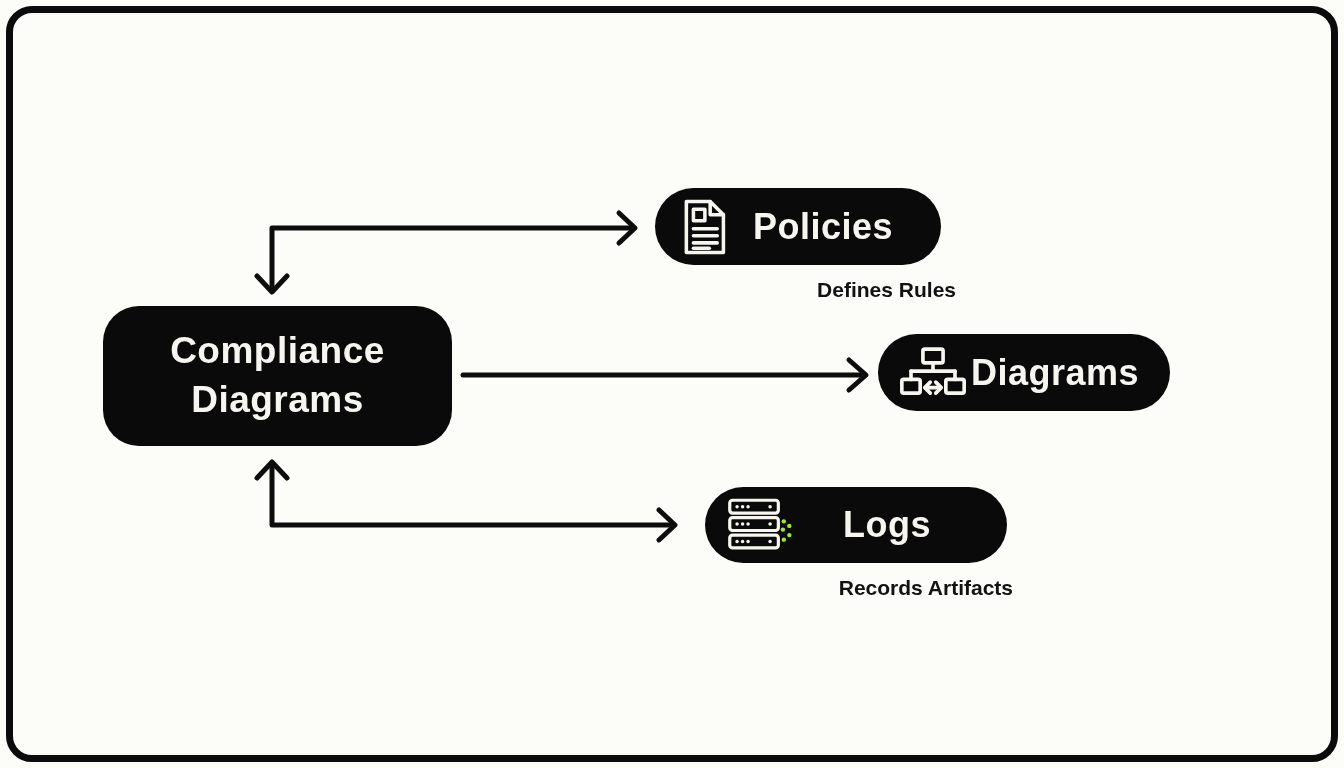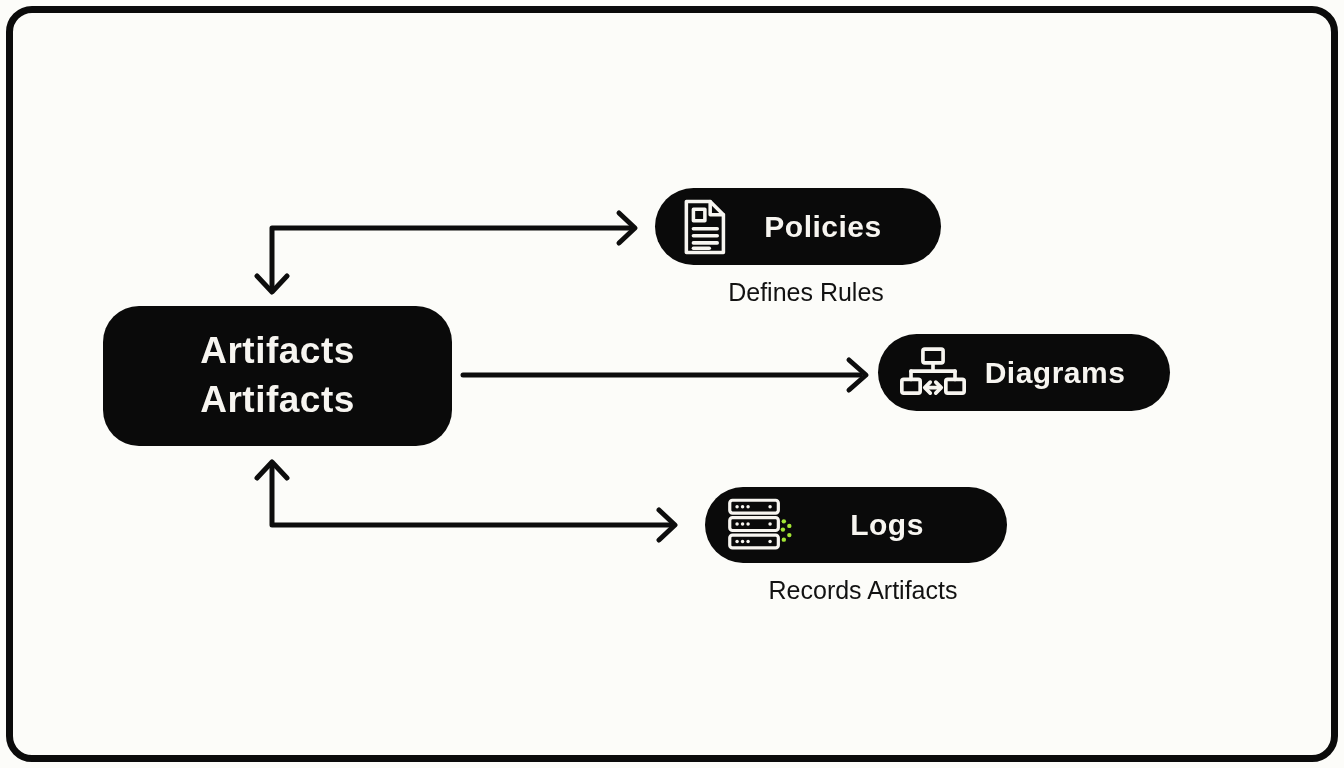--- a/index.html
+++ b/index.html
@@ -44,29 +44,29 @@
   }
   .pill .icon {
     flex: 0 0 auto;
     display: flex;
     align-items: center;
     justify-content: center;
   }
   .pill-label {
     flex: 1 1 auto;
     text-align: center;
-    font-size: 30px;
+    font-size: 36px;
     font-weight: 700;
     letter-spacing: 0.5px;
   }
   .caption {
     position: absolute;
-    text-align: center;
-    font-size: 25px;
-    font-weight: 400;
+    text-align: right;
+    font-size: 21px;
+    font-weight: 700;
     color: #121212;
   }
   #connectors {
     position: absolute;
     left: 0; top: 0;
     pointer-events: none;
   }
   #connectors path {
     fill: none;
     stroke: #0d0d0d;
@@ -99,21 +99,21 @@
       <path d="M 849 360 L 866 375 L 849 390"></path>
     </g>
 
     <g>
       <path d="M 272 466 L 272 525 L 670 525"></path>
       <path d="M 257 478 L 272 462 L 287 478"></path>
       <path d="M 659 510 L 675 525 L 659 540"></path>
     </g>
   </svg>
 
-  <div class="node center-node">Artifacts Artifacts</div>
+  <div class="node center-node">Compliance Diagrams</div>
 
   <div class="node pill" style="left:655px; top:188px; width:286px; height:77px;">
     <span class="icon">
       <svg class="node-icon-svg" width="54" height="60" viewBox="0 0 60 68">
         <path d="M 10 5 H 37 L 52 20 V 63 H 10 Z" stroke-width="4"></path>
         <path d="M 37 5 V 20 H 52" stroke-width="4"></path>
         <rect x="18" y="14" width="13" height="13" stroke-width="4"></rect>
         <path d="M 18 36 H 45" stroke-width="4"></path>
         <path d="M 18 44 H 45" stroke-width="4"></path>
         <path d="M 18 52 H 45" stroke-width="4"></path>

